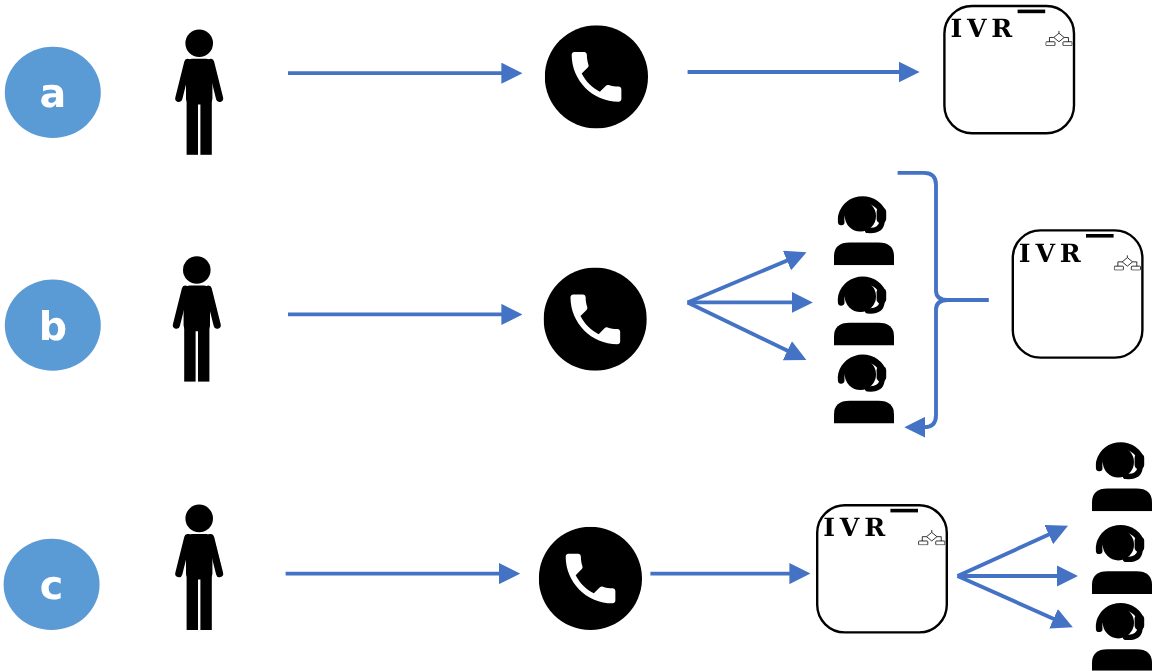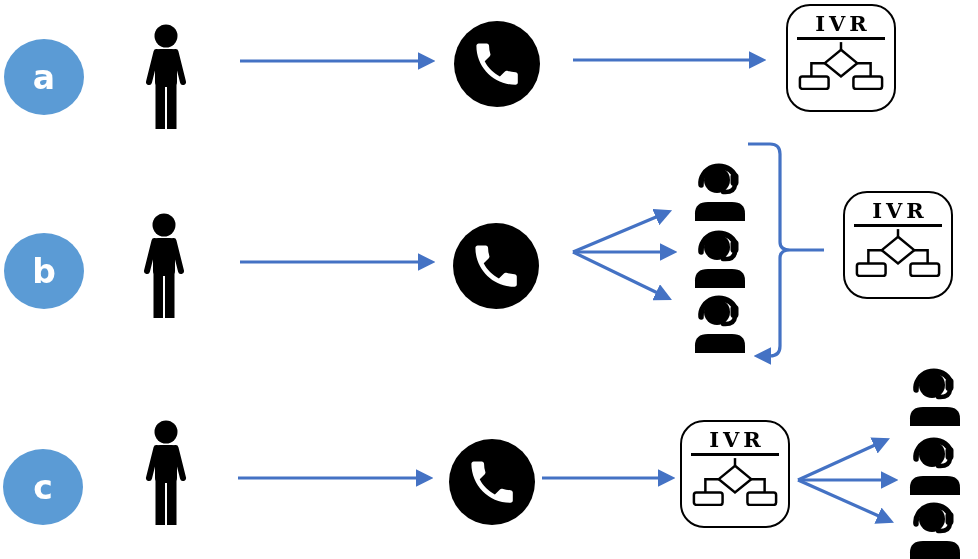--- a/index.html
+++ b/index.html
@@ -13,21 +13,21 @@
     width:80px;height:76px;border-radius:50%;
     background:var(--badge,#5b9bd5);
     display:flex;align-items:center;justify-content:center;
     color:#fff;font-weight:bold;font-size:33px;line-height:1;
     font-family:"DejaVu Sans",sans-serif;
   }
   
   .ivr-box{
     width:110px;height:108px;background:#fff;
     border:2.5px solid var(--ink,#000);border-radius:24px;
-    box-sizing:border-box;display:flex;flex-direction:column;align-items:center;
+    box-sizing:border-box;display:flex;flex-direction:row;
   }
   .ivr-label{
     margin-top:6px;font-family:"DejaVu Serif",serif;font-weight:700;
     font-size:21px;letter-spacing:4px;color:var(--ink,#000);
     text-indent:4px;line-height:1.1;
   }
   .ivr-divider{width:88px;height:2.5px;background:var(--ink,#000);margin-top:2px;}
   .ivr-flow{margin-top:2px;}
   .k{stroke:var(--ink,#000);stroke-width:2.6;fill:none;}
   .kf{stroke:var(--ink,#000);stroke-width:2.6;fill:#fff;}

